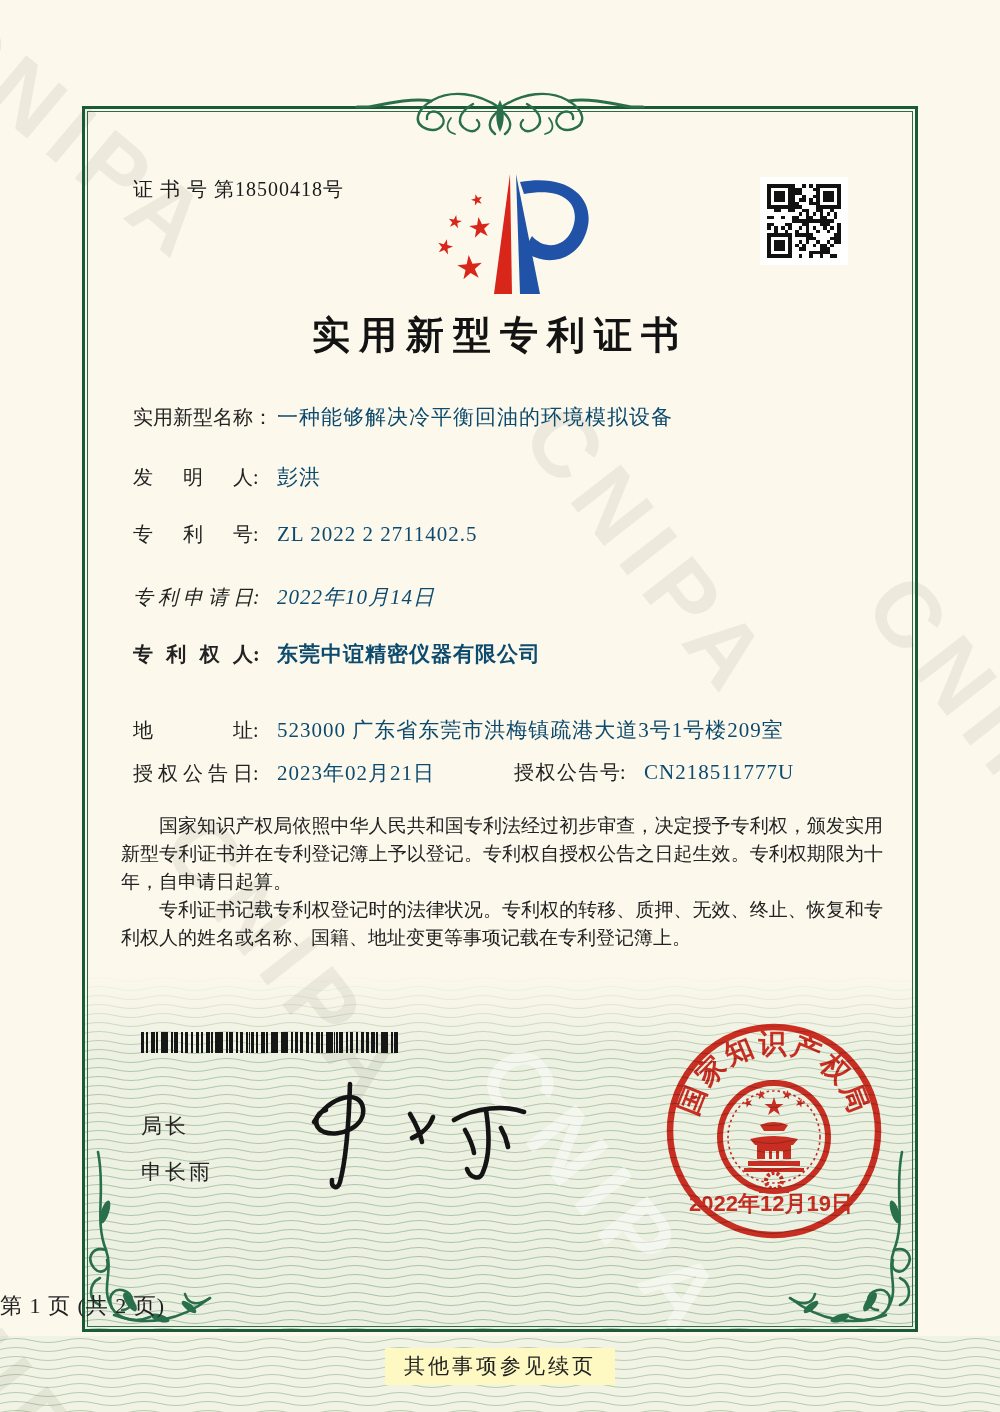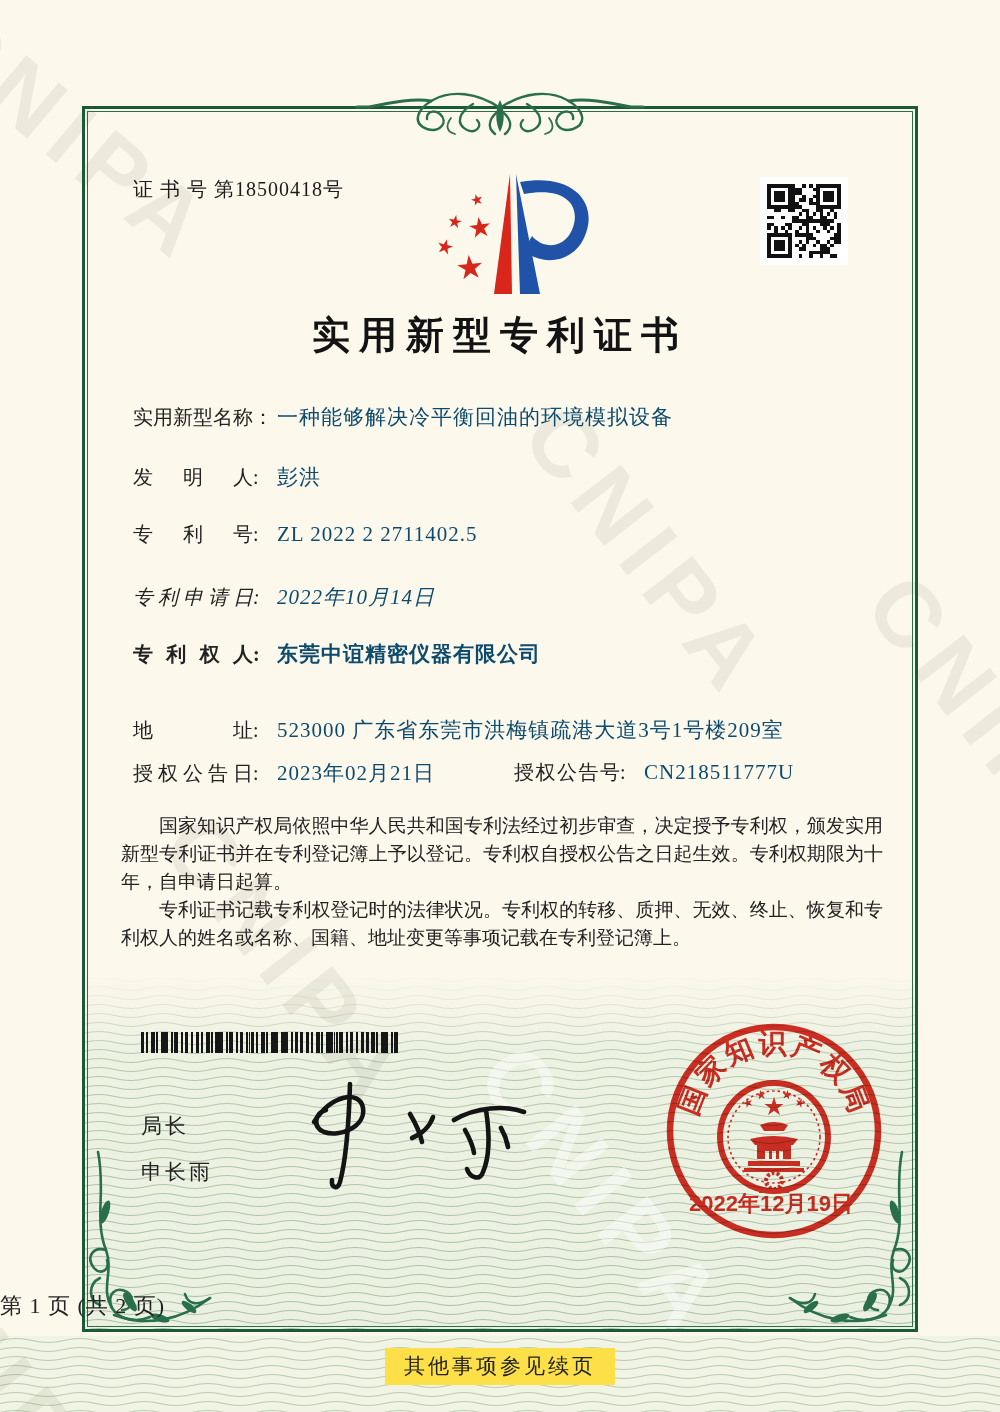--- a/index.html
+++ b/index.html
@@ -61,21 +61,21 @@
   }
   .sig-title{position:absolute;left:141px;top:1112px;z-index:4;font:21px "Liberation Sans","DejaVu Sans",sans-serif;letter-spacing:3px;color:#222;}
   .sig-name{position:absolute;left:141px;top:1158px;z-index:4;font:21px "Liberation Sans","DejaVu Sans",sans-serif;letter-spacing:3px;color:#222;}
   .signature{position:absolute;left:262px;top:1078px;z-index:4;}
   
   .seal{position:absolute;left:656px;top:1013px;z-index:5;mix-blend-mode:multiply;opacity:.96;}
   
   .page-no{position:absolute;left:0;right:0;top:1291px;z-index:4;text-align:left;font-size:22px;letter-spacing:1px;color:#222;}
   .cont-note{
     position:absolute;left:385px;top:1348px;width:230px;height:37px;z-index:6;
-    background:#fde047;text-align:center;line-height:37px;font-size:21px;letter-spacing:3px;color:#222;
+    background:#fef9c3;text-align:center;line-height:37px;font-size:21px;letter-spacing:3px;color:#222;
   }
 </style>
 </head>
 <body>
 
 <div class="page">
 
   <span class="wm" style="left:-25px;top:-15px;transform:rotate(40deg);">CNIPA</span>
   <span class="wm" style="left:585px;top:385px;transform:rotate(52deg);">CNIPA</span>
 

